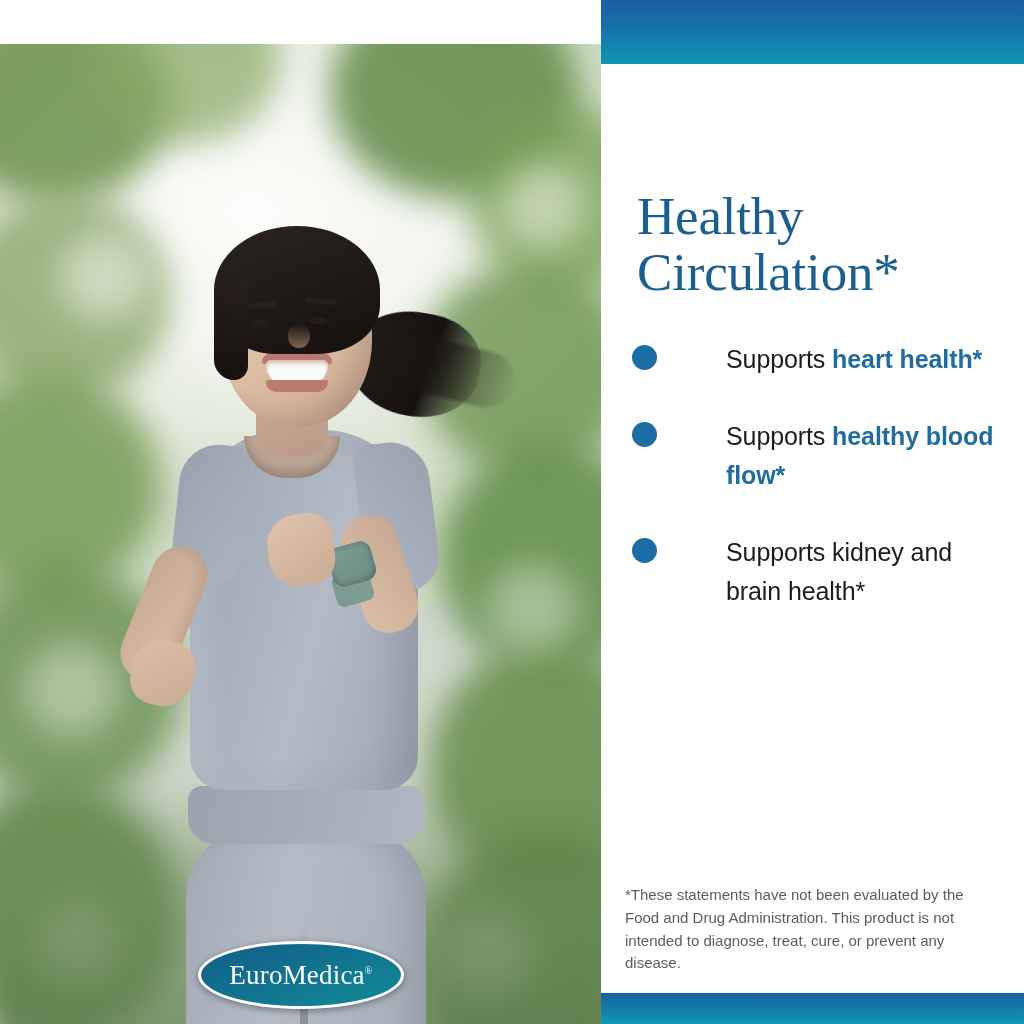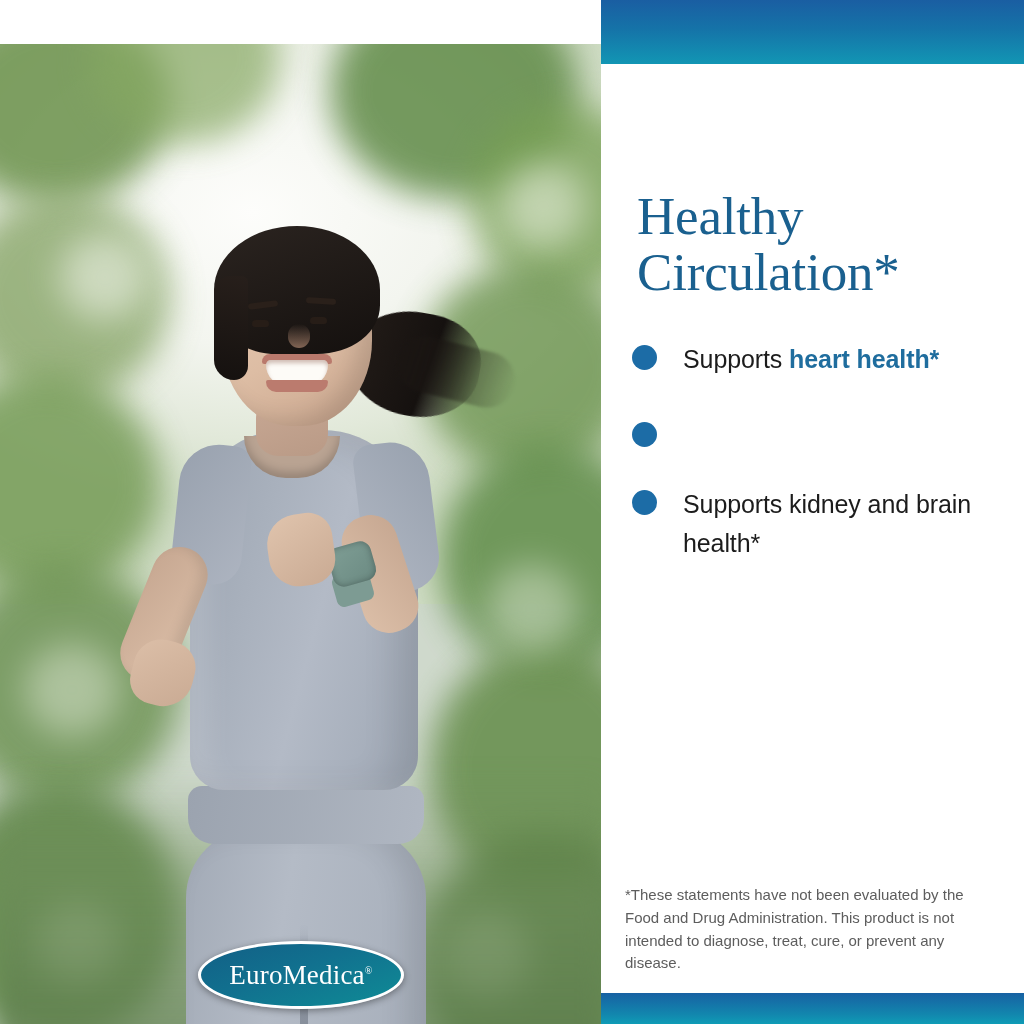--- a/index.html
+++ b/index.html
@@ -92,21 +92,21 @@
   .bar-bottom{position:absolute;left:601px;top:993px;width:423px;height:31px;
               background:linear-gradient(180deg,#1761a3 0%,#1287ae 70%,#0f9cb6 100%);}
 
   .content{position:absolute;left:625px;top:176px;width:372px;}
   .headline{font-family:"Liberation Serif",serif;font-size:53px;line-height:1.06;
             color:#1a608f;font-weight:400;margin:12px;letter-spacing:-.2px;}
   .subhead{font-size:30px;line-height:1.16;font-weight:700;color:#0e0e0e;
            margin:10px 0 0 0;letter-spacing:-.3px;}
 
   .bullets{margin:40px 0 0 0;padding:0;list-style:none;}
-  .bullet{display:flex;align-items:flex-start;margin-bottom:38px;}
+  .bullet{display:flex;align-items:flex-start;margin-bottom:38px;gap:43px;}
   .dot{flex:0 0 auto;width:25px;height:25px;border-radius:50%;background:#1c6ca6;
        margin:5px 26px 0 7px;}
   .btext{font-size:25px;line-height:1.56;color:#1c1c1c;max-width:300px;letter-spacing:-.1px;}
   .hl{color:#1f6d9e;font-weight:700;}
 
   .disclaimer{position:absolute;left:625px;top:884px;width:372px;
               font-size:15px;line-height:1.52;color:#5d5d5d;}
 </style>
 </head>
 <body>
@@ -180,20 +180,21 @@
   <div class="content">
     <h1 class="headline">Healthy Circulation*</h1>
 
     <ul class="bullets">
       <li class="bullet">
         <span class="dot"></span>
         <span class="btext"><span>Supports </span><span class="hl">heart health*</span></span>
       </li>
       <li class="bullet">
         <span class="dot"></span>
+        <span class="btext"><span>Supports </span><span class="hl">healthy blood flow*</span></span>
       </li>
       <li class="bullet">
         <span class="dot"></span>
         <span class="btext"><span>Supports kidney and brain health*</span><span class="hl"></span></span>
       </li>
     </ul>
   </div>
 
   <div class="disclaimer">*These statements have not been evaluated by the Food and Drug Administration. This product is not intended to diagnose, treat, cure, or prevent any disease.</div>
 </div>

